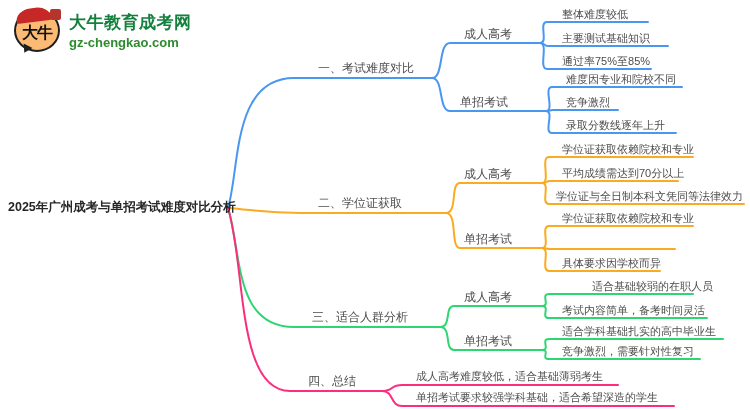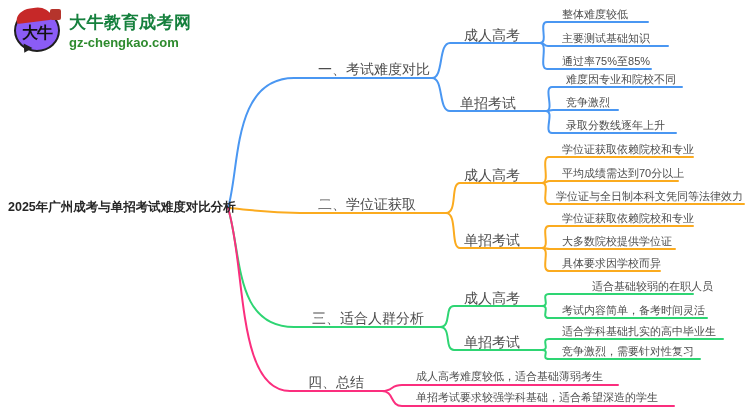--- a/index.html
+++ b/index.html
@@ -1,25 +1,25 @@
 <!DOCTYPE html>
 <html><head>
 <meta charset="utf-8">
 <style>
   html,body{margin:0;padding:0;background:#fff;}
   .canvas{position:relative;width:750px;height:410px;background:#ffffff;overflow:hidden;
           font-family:"Liberation Sans","DejaVu Sans",sans-serif;}
   .wires{position:absolute;left:0;top:0;}
   .node{position:absolute;white-space:nowrap;color:#4d4d4d;line-height:1.15;}
   .root{font-size:12.5px;font-weight:600;color:#262626;width:218px;text-align:left;}
-  .lbl{font-size:14px;font-family:Liberation Serif, serif;}
+  .lbl{font-size:12px;}
   .leaf{font-size:11px;}
   
   .logo{position:absolute;left:14px;top:9px;display:flex;align-items:center;gap:9px;cursor:pointer;}
-  .bubble{position:relative;width:42px;height:39px;border:2px solid #1f1f1f;border-radius:50%;background:#8b5cf6;}
+  .bubble{position:relative;width:42px;height:39px;border:2px solid #1f1f1f;border-radius:50%;background:#fdba74;}
   .bubble-cap{position:absolute;top:-3px;left:0px;width:35px;height:14px;background:#c62828;
               border-radius:18px 18px 3px 3px / 14px 14px 3px 3px;transform:rotate(-7deg);}
   .bubble-seal{position:absolute;top:-2px;right:-3px;width:11px;height:11px;background:#b5342c;border-radius:2px;}
   .bubble-txt{position:absolute;left:0;top:3px;width:100%;height:100%;display:flex;align-items:center;
               justify-content:center;font-weight:bold;font-size:16px;color:#111;letter-spacing:-1px;}
   .bubble-tail{position:absolute;left:4px;bottom:-8px;width:0;height:0;border:5px solid transparent;
                border-top:8px solid #1f1f1f;transform:rotate(28deg);}
   .site-name{font-size:17px;font-weight:bold;color:#15803d;letter-spacing:0.5px;}
   .site-url{font-size:13px;font-weight:bold;color:#2e8b2e;margin-top:1px;}
 </style>
@@ -92,21 +92,20 @@
   <div class="node leaf" style="left:566px;top:96px">竞争激烈</div>
   <div class="node leaf" style="left:566px;top:119px">录取分数线逐年上升</div>
 
   <div class="node lbl" style="left:318px;top:197px">二、学位证获取</div>
   <div class="node lbl" style="left:464px;top:168px">成人高考</div>
   <div class="node leaf" style="left:562px;top:143px">学位证获取依赖院校和专业</div>
   <div class="node leaf" style="left:562px;top:167px">平均成绩需达到70分以上</div>
   <div class="node leaf" style="left:556px;top:190px">学位证与全日制本科文凭同等法律效力</div>
   <div class="node lbl" style="left:464px;top:233px">单招考试</div>
   <div class="node leaf" style="left:562px;top:212px">学位证获取依赖院校和专业</div>
-  <div class="node leaf" style="left:562px;top:235px">大多数院校提供学位证</div>
   <div class="node leaf" style="left:562px;top:257px">具体要求因学校而异</div>
 
   <div class="node lbl" style="left:312px;top:311px">三、适合人群分析</div>
   <div class="node lbl" style="left:464px;top:291px">成人高考</div>
   <div class="node leaf" style="left:592px;top:280px">适合基础较弱的在职人员</div>
   <div class="node leaf" style="left:562px;top:304px">考试内容简单，备考时间灵活</div>
   <div class="node lbl" style="left:464px;top:335px">单招考试</div>
   <div class="node leaf" style="left:562px;top:325px">适合学科基础扎实的高中毕业生</div>
   <div class="node leaf" style="left:562px;top:345px">竞争激烈，需要针对性复习</div>
 

